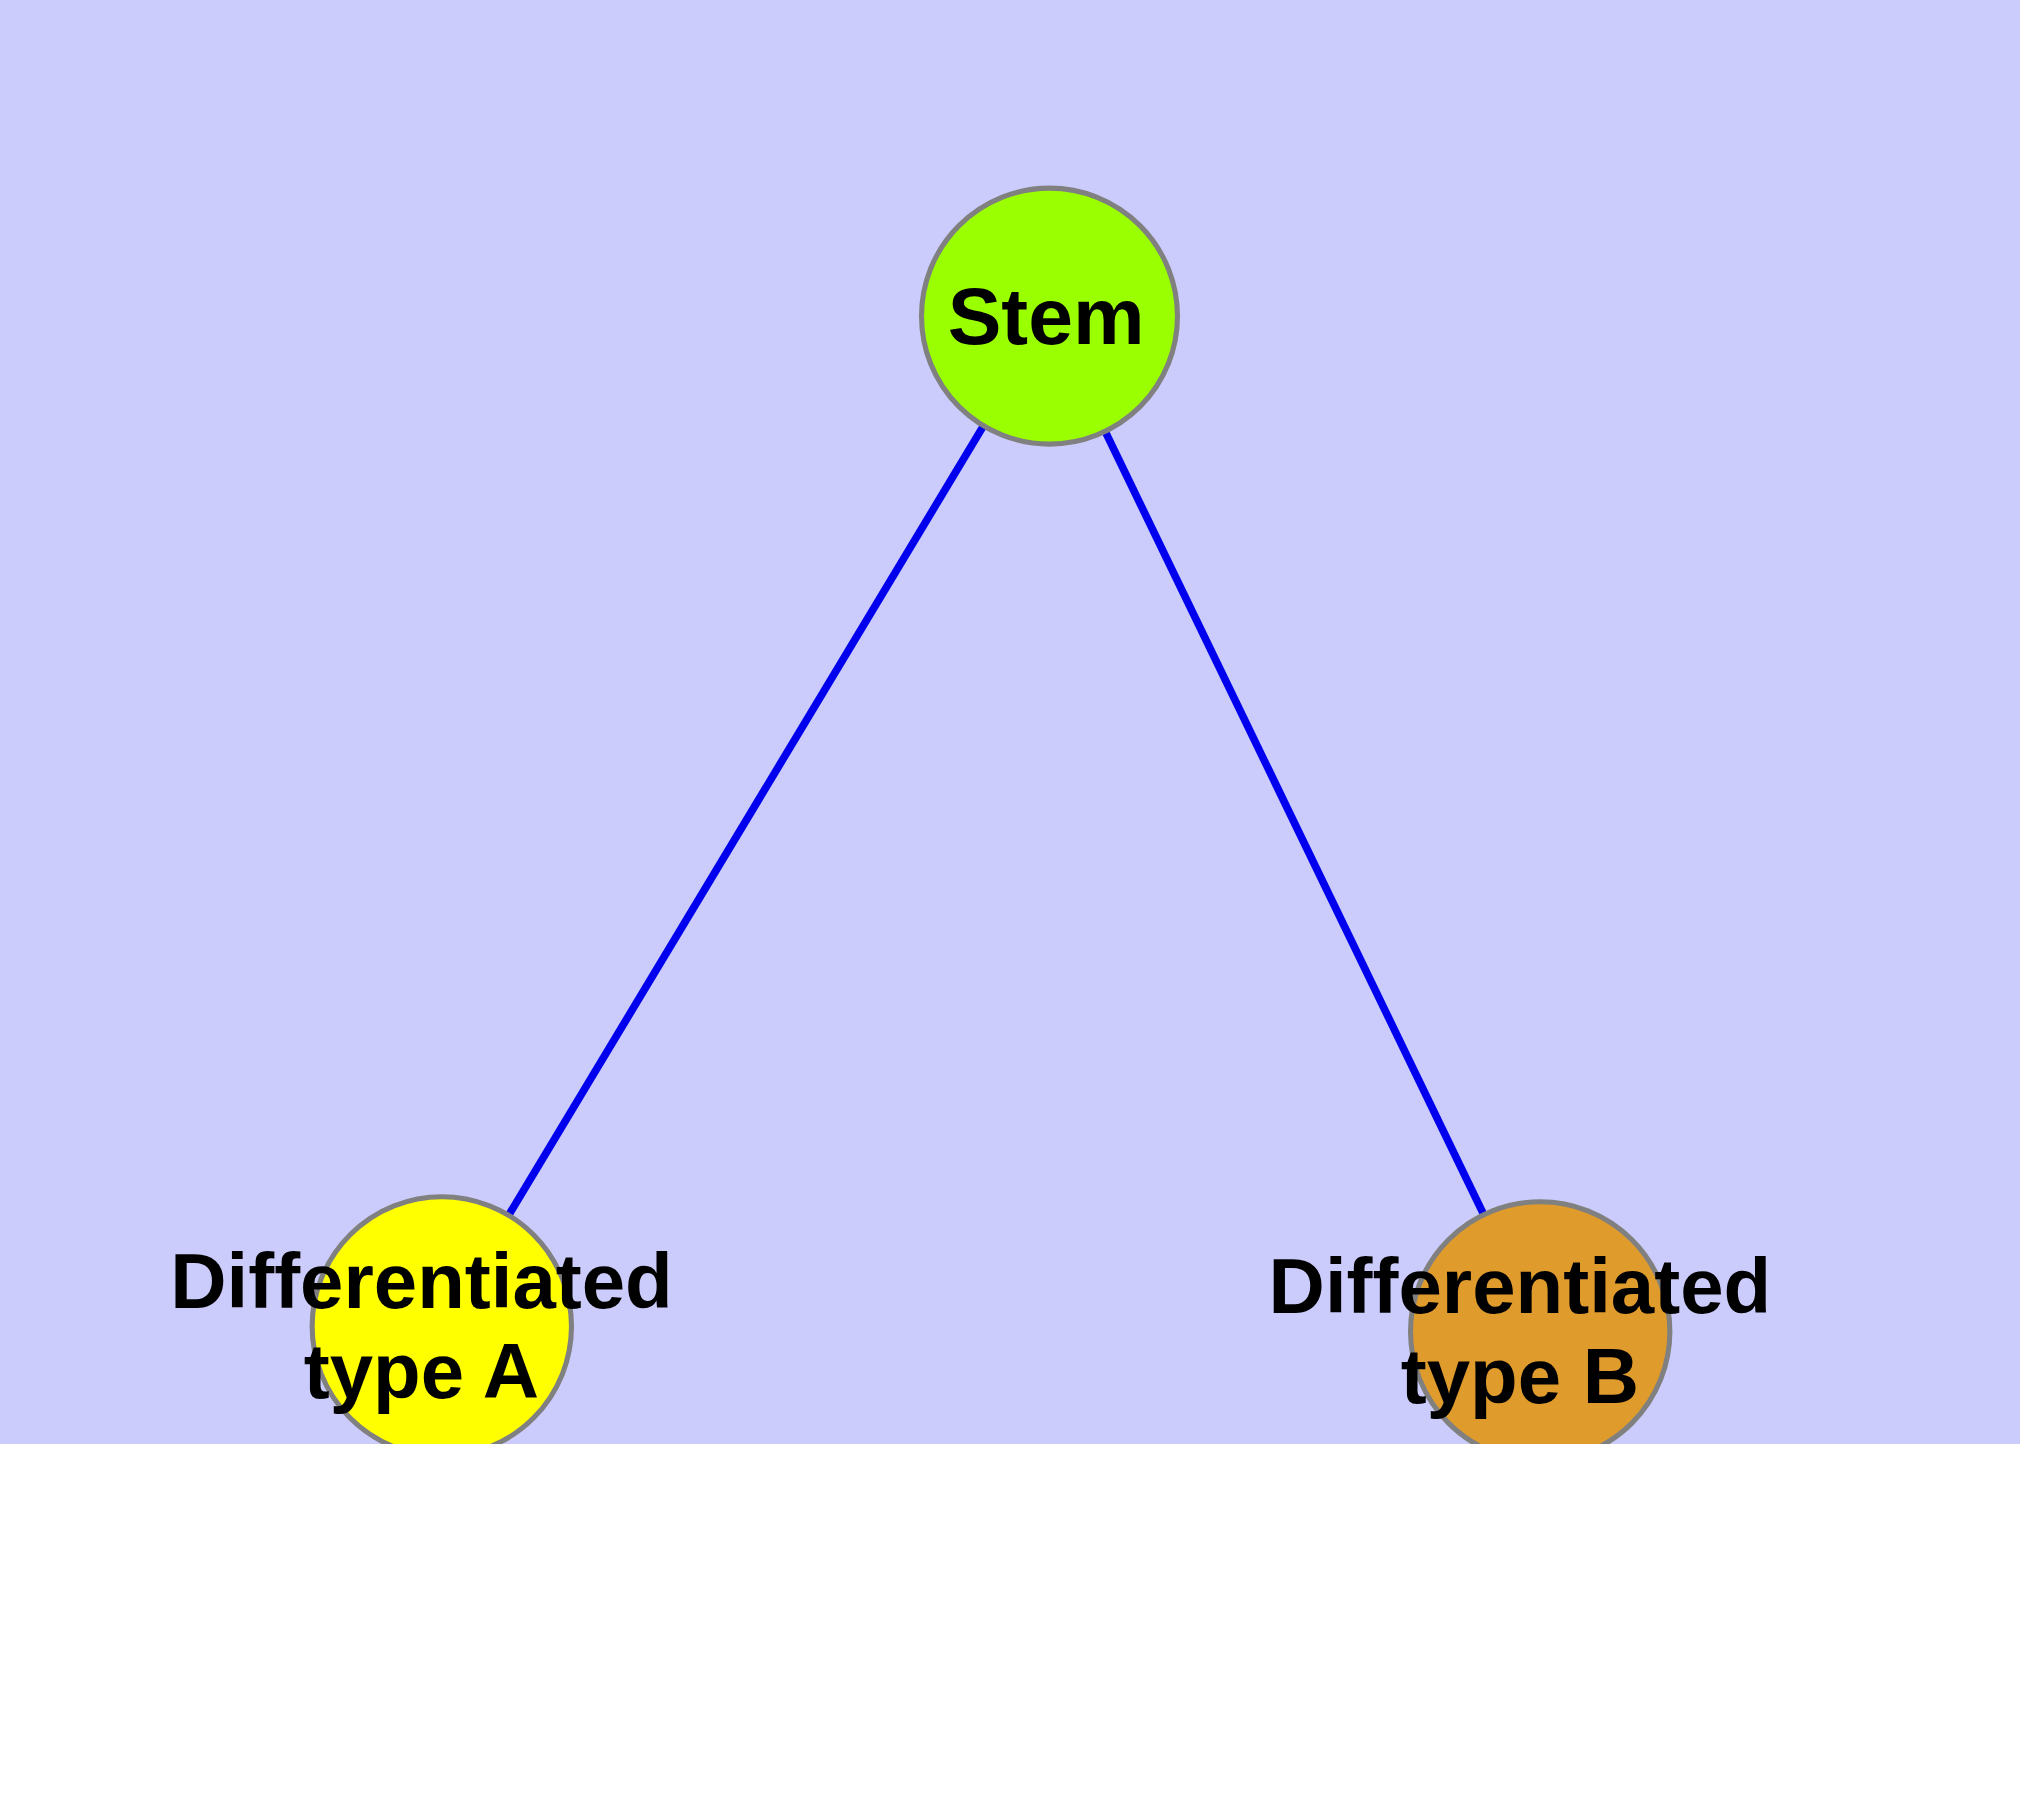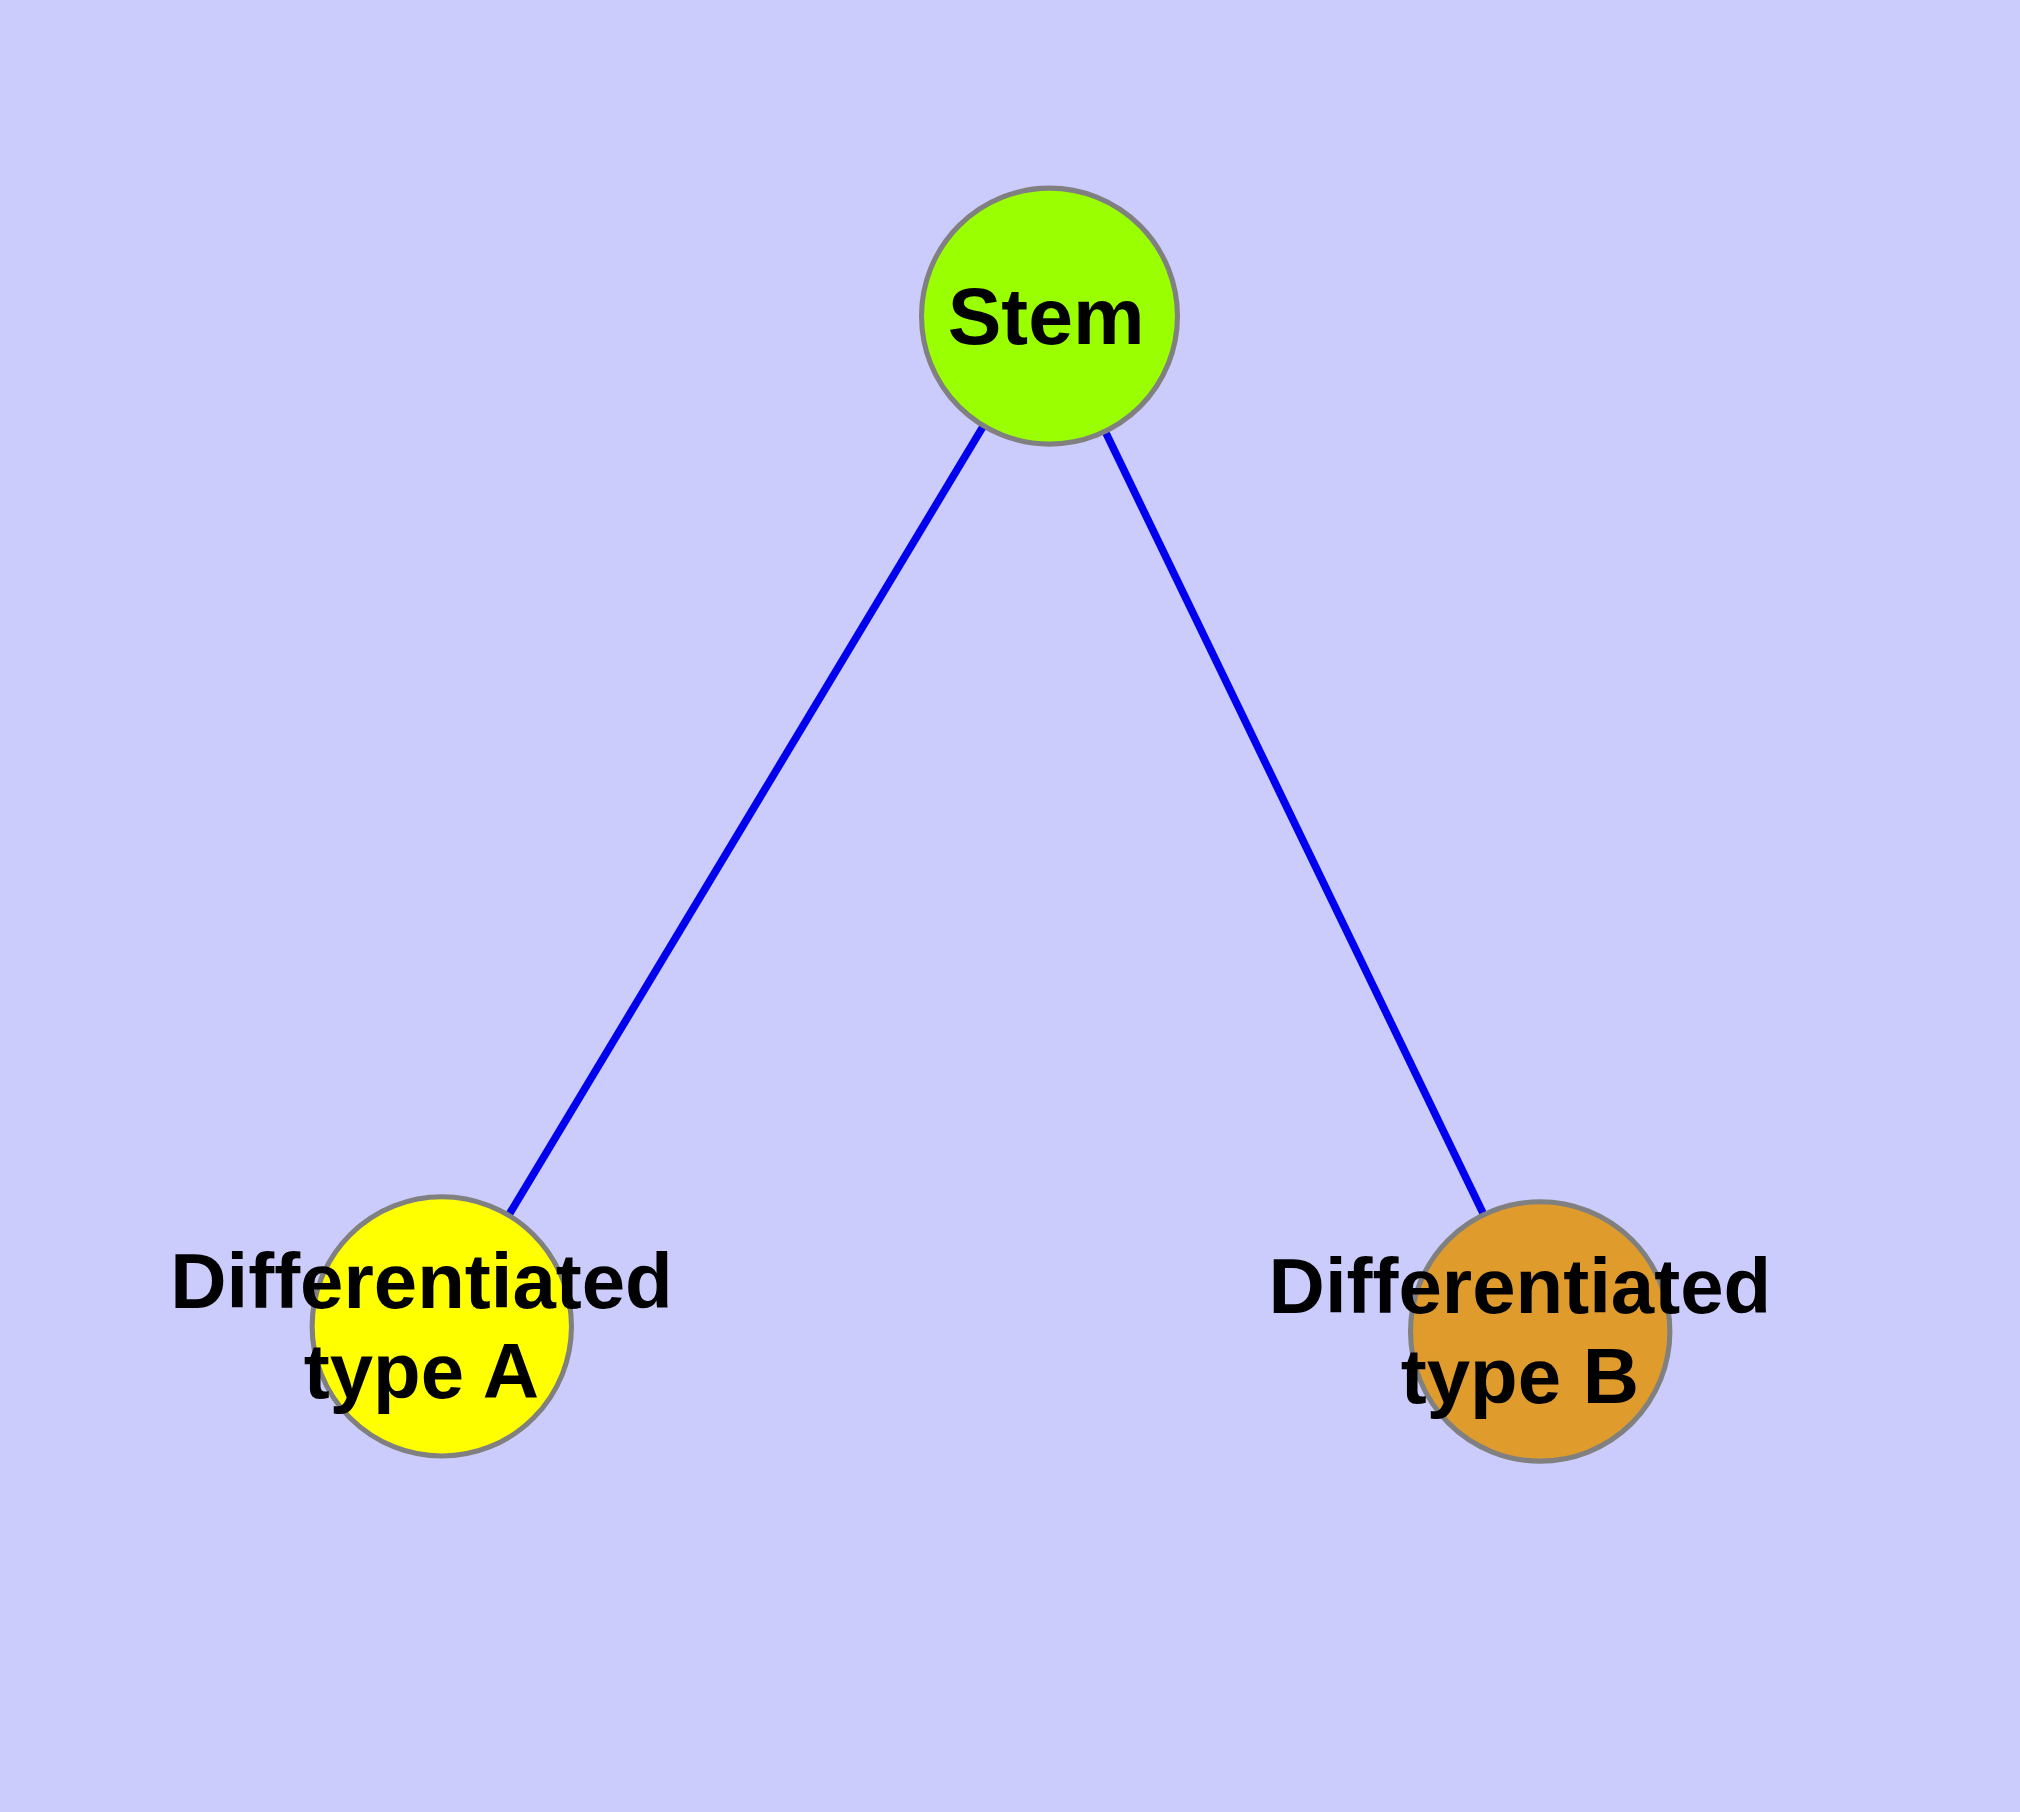--- a/index.html
+++ b/index.html
@@ -42,21 +42,21 @@
     font-family: "Liberation Sans", sans-serif;
     font-weight: bold;
     text-anchor: middle;
     dominant-baseline: auto;
     white-space: pre;
   }
 </style>
 </head>
 <body>
 
-<div id="canvas" style="width: 2021px; height: 1812px;">
+<div id="canvas" style="width: 2021px; height: 1444px;">
 
   <div id="bg-layer" style="background: rgb(204, 204, 252);"></div>
 
   <svg id="graph-svg" viewBox="0 0 2384 2138" xmlns="http://www.w3.org/2000/svg" style="width: 2021px; height: 1812px;">
 
     <g>
       <line class="edge-line" x1="1238" y1="373" x2="521" y2="1565" stroke="#0000ee" stroke-width="9"></line>
       <line class="edge-line" x1="1238" y1="373" x2="1817" y2="1571" stroke="#0000ee" stroke-width="9"></line>
     </g>
 

